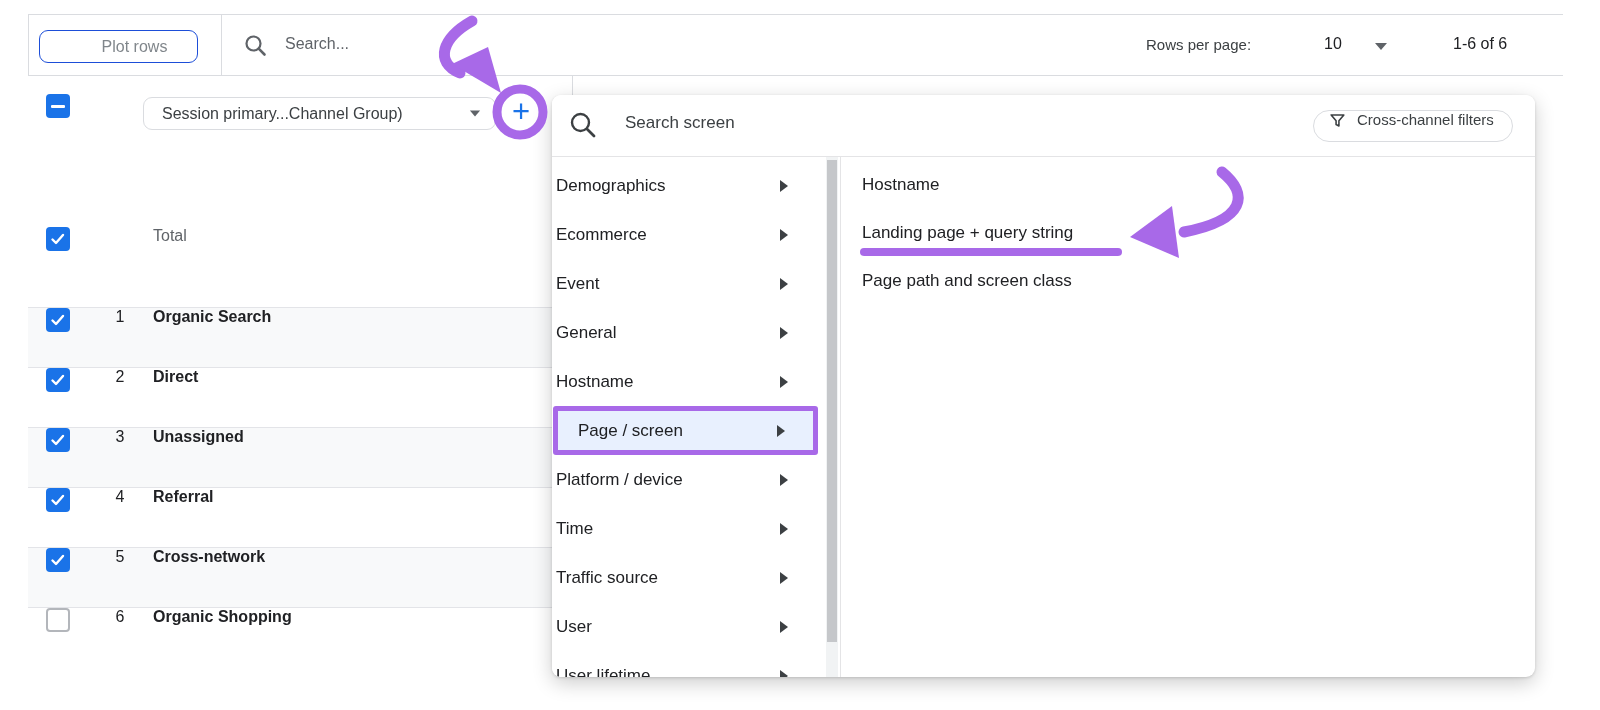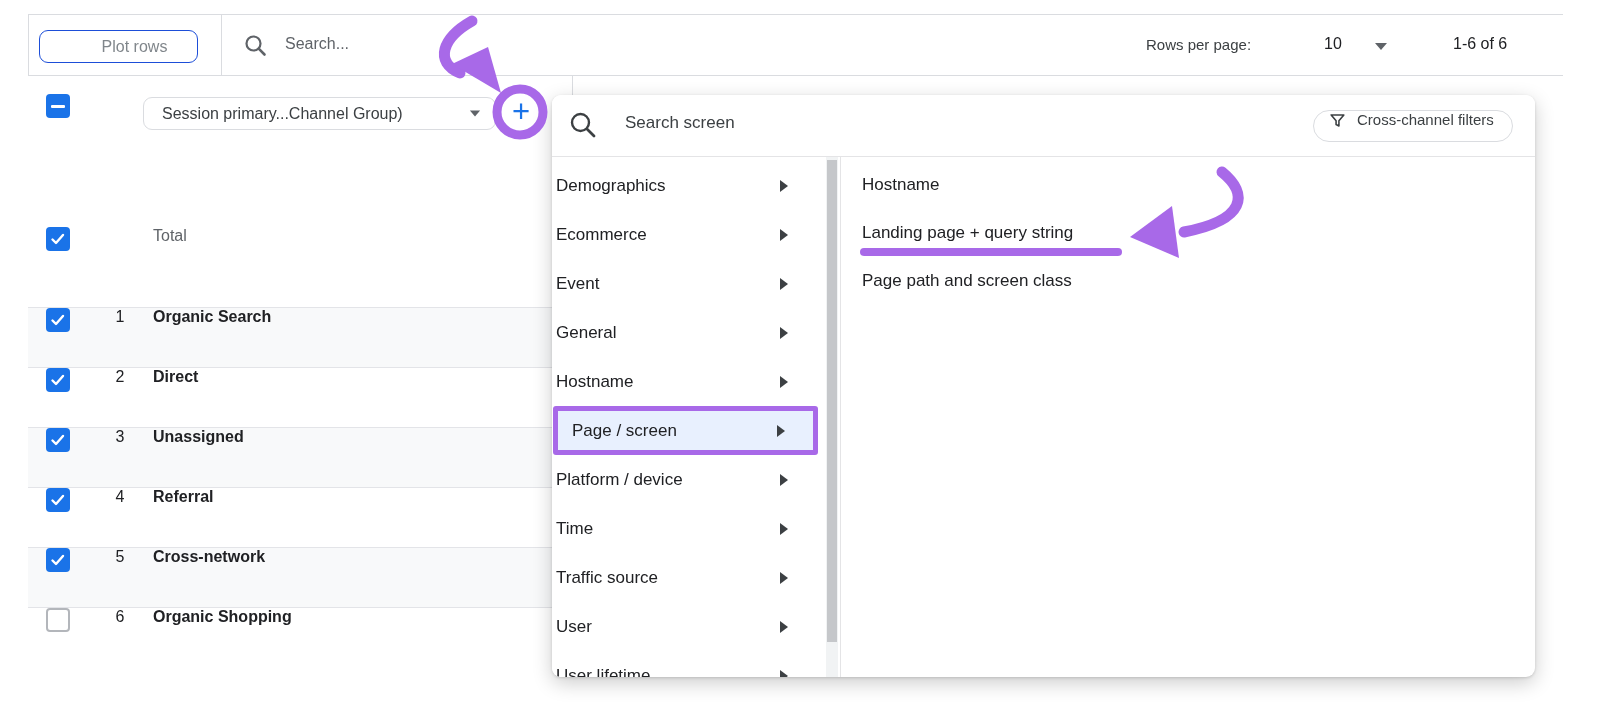--- a/index.html
+++ b/index.html
@@ -48,21 +48,21 @@
   .p-mag { position:absolute; left:16px; top:15px; }
   .psearch-text { position:absolute; left:73px; top:18px; font-size:17px; color:#3c4043; }
   .filters-pill { position:absolute; left:761px; top:15px; height:32px; padding:0 18px 0 14px; border:1px solid #dadce0; border-radius:17px; background:#fff; display:flex; gap:10px; cursor:pointer; }
   .filters-pill span { font-size:15px; color:#3c4043; }
 
   .menu { position:absolute; left:0; top:66px; width:274px; }
   .mitem { position:relative; height:49px; display:flex; align-items:center; cursor:pointer; background:#fff; }
   .mitem .mlabel { margin-left:4px; font-size:17px; color:#202124; }
   .chev { position:absolute; left:228px; top:50%; margin-top:-6px; width:0; height:0; border-left:8px solid #3c4043; border-top:6px solid transparent; border-bottom:6px solid transparent; }
   .mitem.sel { left:1px; width:265px; height:49px; background:#e8f0fe; border:5px solid #a869e8; border-radius:3px; }
-  .mitem.sel .mlabel { margin-left:14px; }
+  .mitem.sel .mlabel { margin-left:20px; }
   .mitem.sel .chev { left:219px; }
 
   .pscroll { position:absolute; left:274px; top:62px; width:12px; height:520px; background:#f1f3f4; }
   .pthumb { position:absolute; left:1px; top:3px; width:10px; height:482px; background:#c5c7ca; }
   .coldiv { position:absolute; left:288px; top:62px; width:1px; height:520px; background:#e4e4e6; }
 
   .submenu { position:absolute; left:289px; top:66px; width:694px; }
   .sitem { height:48px; display:flex; align-items:center; cursor:pointer; }
   .sitem span { margin-left:21px; font-size:17px; color:#202124; }
   .s-underline { position:absolute; left:308px; top:153px; width:262px; height:8px; border-radius:4px; background:#a869e8; }

